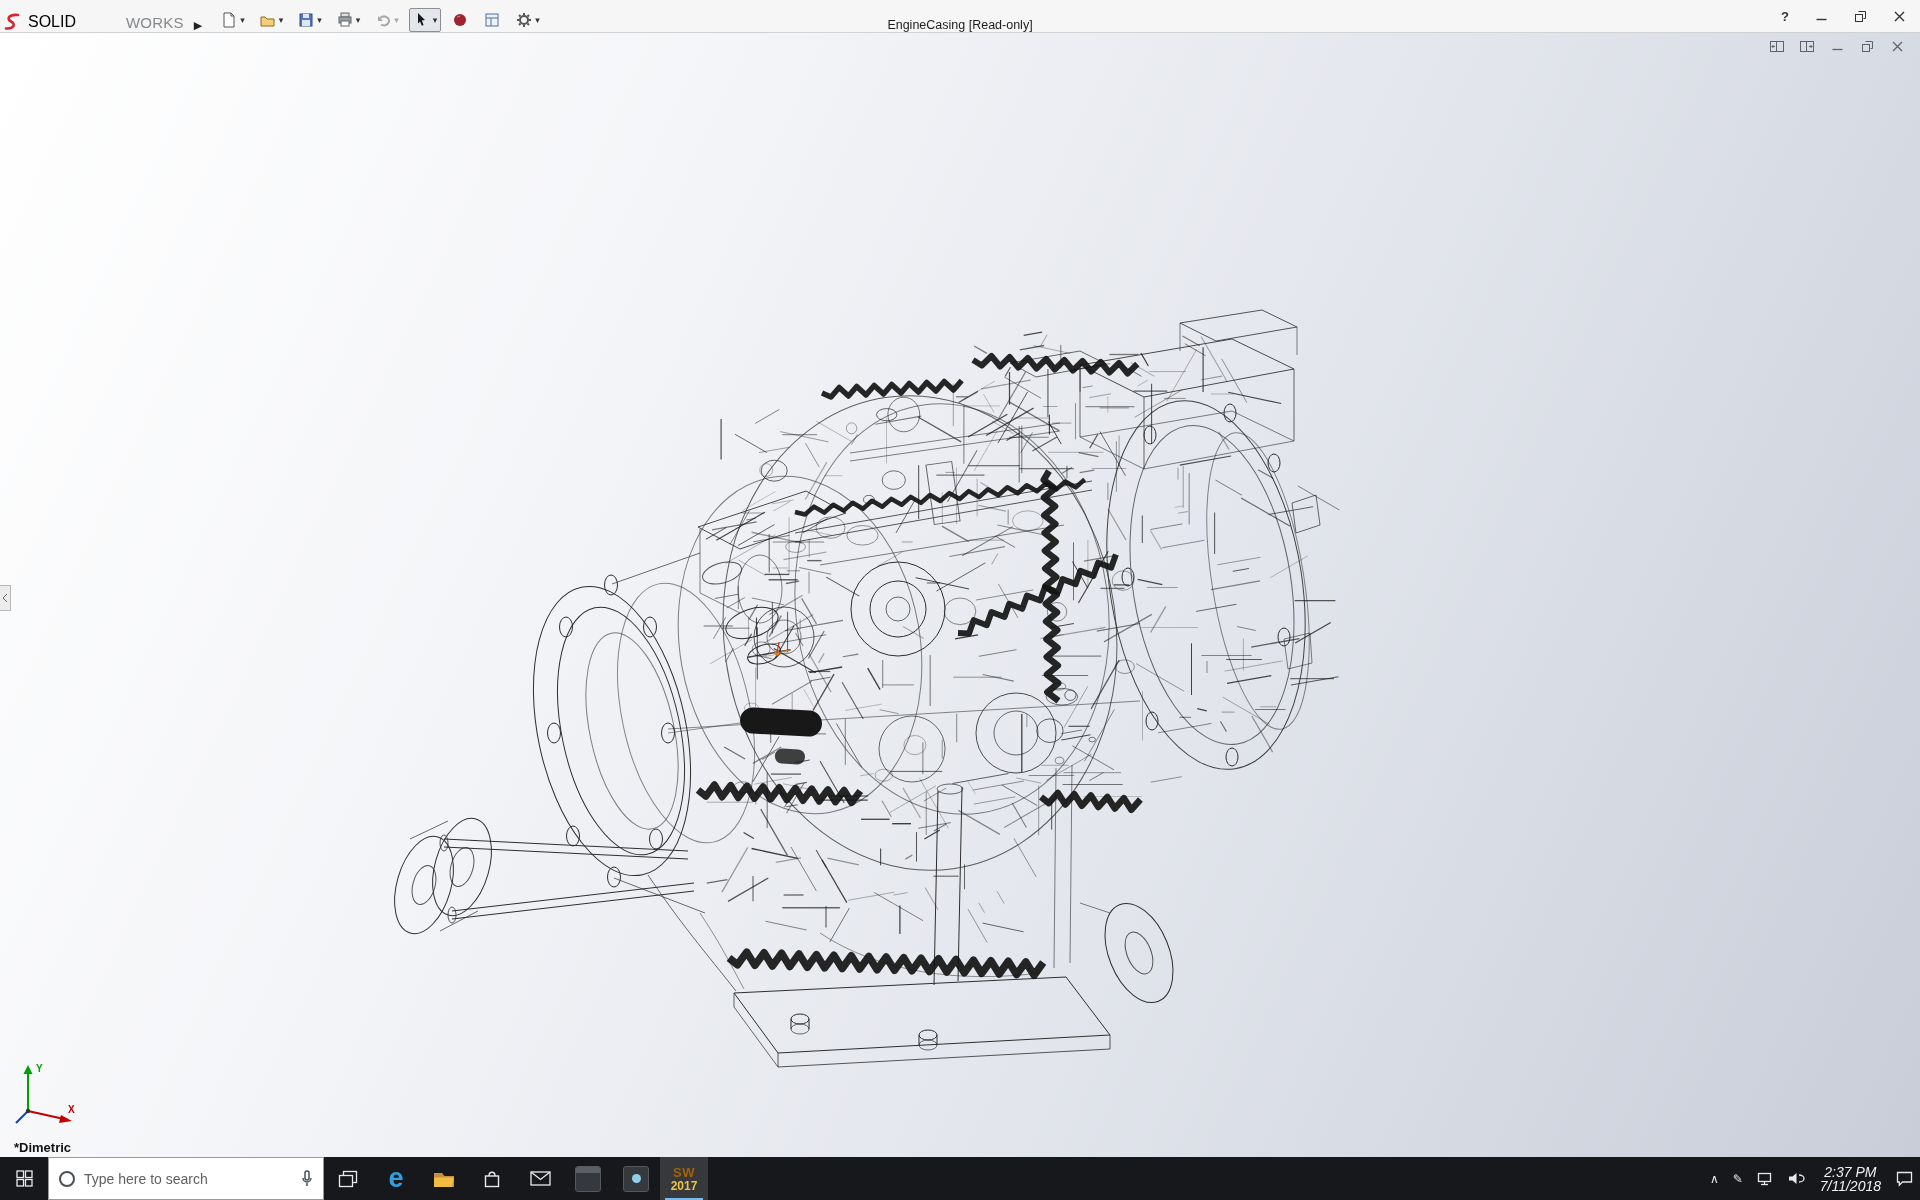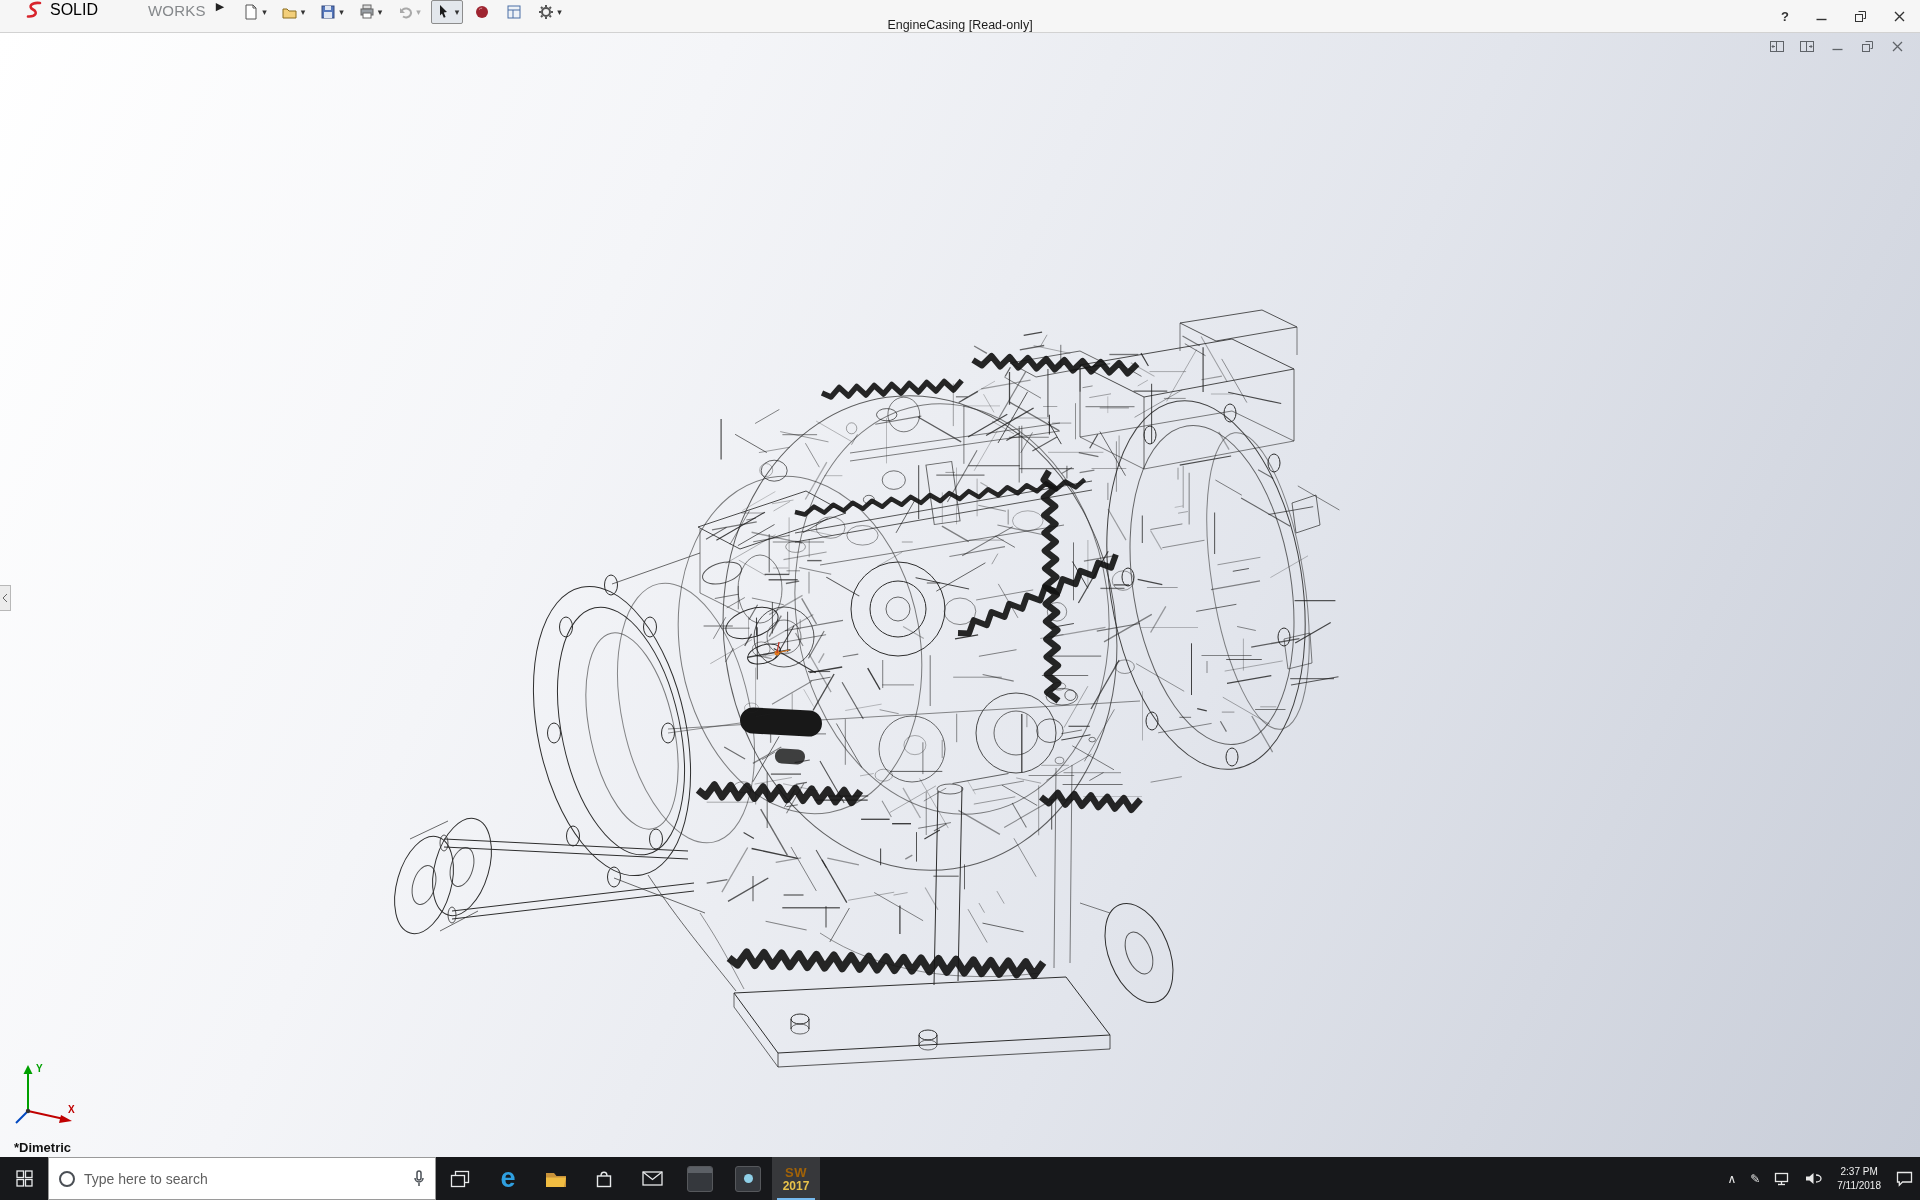--- a/index.html
+++ b/index.html
@@ -6,21 +6,21 @@
     --sw-red:#d8242c; --edge-blue:#2f9fe0; --folder-yellow:#f0bc42;
     --active-underline:#76b9ed; --triad-x:#c00000; --triad-y:#00a000;
     --triad-z:#0048c0; --origin-orange:#e07b1f; --wire:#2e2e2e;
   }
   *{margin:0;padding:0;box-sizing:border-box;}
   html,body{width:1920px;height:1200px;overflow:hidden;font-family:"Liberation Sans",sans-serif;}
   .screen{position:relative;width:1920px;height:1200px;background:#fff;}
 
   
   .titlebar{position:absolute;top:0;left:0;right:0;height:33px;background:#f6f6f6;
-    border-bottom:1px solid #d2d2d2;display:flex;align-items:flex-start;padding:0 24px;z-index:8;}
+    border-bottom:1px solid #d2d2d2;display:flex;align-items:flex-end;padding:0 2px;z-index:8;}
   .brand{display:flex;align-items:center;gap:4px;margin-right:6px;}
   .b-works{font-size:15px;font-weight:400;color:#85888b;letter-spacing:.2px;margin-left:46px;}
   .menu-expand{font-size:11px;color:#222;margin:0 14px 0 4px;cursor:pointer;}
   .toolbar{display:flex;align-items:center;gap:6px;}
   .tb-btn{display:flex;align-items:center;gap:2px;padding:2px 3px;border:1px solid transparent;border-radius:2px;cursor:pointer;}
   .tb-btn.pressed{border:1px solid #8d8d8d;background:#e3e7ec;}
   .caret{font-size:9px;color:#333;line-height:1;}
   .caret.dim{color:#aaa;}
   .title-center{position:absolute;left:50%;top:0;height:49px;transform:translateX(-50%);
     display:flex;align-items:center;font-size:12.5px;color:#1d1d1d;}
@@ -36,41 +36,41 @@
   .doc-controls .dc{display:flex;align-items:center;justify-content:center;width:18px;height:15px;cursor:pointer;}
   .fm-tab{position:absolute;left:0;top:552px;width:11px;height:26px;background:#ececec;
     border:1px solid #b8b8b8;border-left:none;display:flex;align-items:center;justify-content:center;z-index:4;cursor:pointer;}
   .view-label{position:absolute;left:14px;bottom:2px;font-size:13px;font-weight:700;color:#111;z-index:4;}
   .triad{position:absolute;left:12px;bottom:28px;z-index:4;}
 
   
   .taskbar{position:absolute;left:0;right:0;bottom:0;height:43px;background:#17181b;
     display:flex;align-items:stretch;z-index:9;color:#e8e8e8;}
   .tb-start{width:48px;display:flex;align-items:center;justify-content:center;cursor:pointer;}
-  .tb-search{width:388px;background:#ffffff;display:flex;align-items:center;gap:9px;padding:0 10px;border:1px solid #9a9a9a;}
+  .tb-search{width:276px;background:#ffffff;display:flex;align-items:center;gap:9px;padding:0 10px;border:1px solid #9a9a9a;}
   .cortana-ring{width:16px;height:16px;border-radius:50%;border:2px solid #4a4f55;flex:none;}
   .search-input{flex:1;border:none;outline:none;background:transparent;font-size:14px;color:#444;
     font-family:"Liberation Sans",sans-serif;}
   .search-input::placeholder{color:#5f5f5f;opacity:1;}
   .tb-apps{display:flex;}
   .tb-app{width:48px;display:flex;align-items:center;justify-content:center;position:relative;cursor:pointer;}
   .tb-app.active{background:rgba(255,255,255,.14);}
   .tb-app.active::after{content:'';position:absolute;left:5px;right:5px;bottom:0;height:2px;background:var(--active-underline);}
   .edge-e{font-size:27px;font-weight:700;color:var(--edge-blue);line-height:1;}
   .dark-tile{width:26px;height:26px;background:#35383d;border:1px solid #56585c;border-radius:3px;overflow:hidden;display:flex;align-items:center;justify-content:center;}
   .dark-tile .strip{position:relative;width:100%;height:100%;}
   .dark-tile .strip::before{content:'';position:absolute;top:0;left:0;right:0;height:6px;background:#5c6066;}
   .dark-tile .dot{width:9px;height:9px;border-radius:50%;background:#8fd0e8;}
   .sw-badge{display:flex;flex-direction:column;align-items:center;line-height:1;}
   .sw-badge .sw-top{font-size:13px;font-weight:800;color:#a16207;letter-spacing:.5px;}
   .sw-badge .sw-year{font-size:12px;font-weight:700;color:#e8c24a;margin-top:1px;}
   .tb-tray{margin-left:auto;display:flex;align-items:center;}
   .tray-item{display:flex;align-items:center;justify-content:center;height:43px;padding:0 7px;cursor:pointer;}
   .tray-glyph{font-size:12px;color:#e8e8e8;line-height:1;}
-  .clock{display:flex;flex-direction:column;align-items:center;justify-content:center;font-size:10px;line-height:14px;color:#f0f0f0;padding:0 8px;cursor:pointer;}
+  .clock{display:flex;flex-direction:column;align-items:center;justify-content:center;font-size:14px;line-height:14px;color:#f0f0f0;padding:0 8px;cursor:pointer;font-style:italic;}
 </style>
 </head>
 <body>
 
 <div class="screen">
 
   <div class="titlebar">
     <div class="brand">
       <svg width="22" height="20" viewBox="0 0 22 20">
         <path d="M16,3 C7,2 4,7 9,9.5 C14,12 12,17 4,16.5" fill="none" stroke="#d8242c" stroke-width="2.6" stroke-linecap="round"></path>

